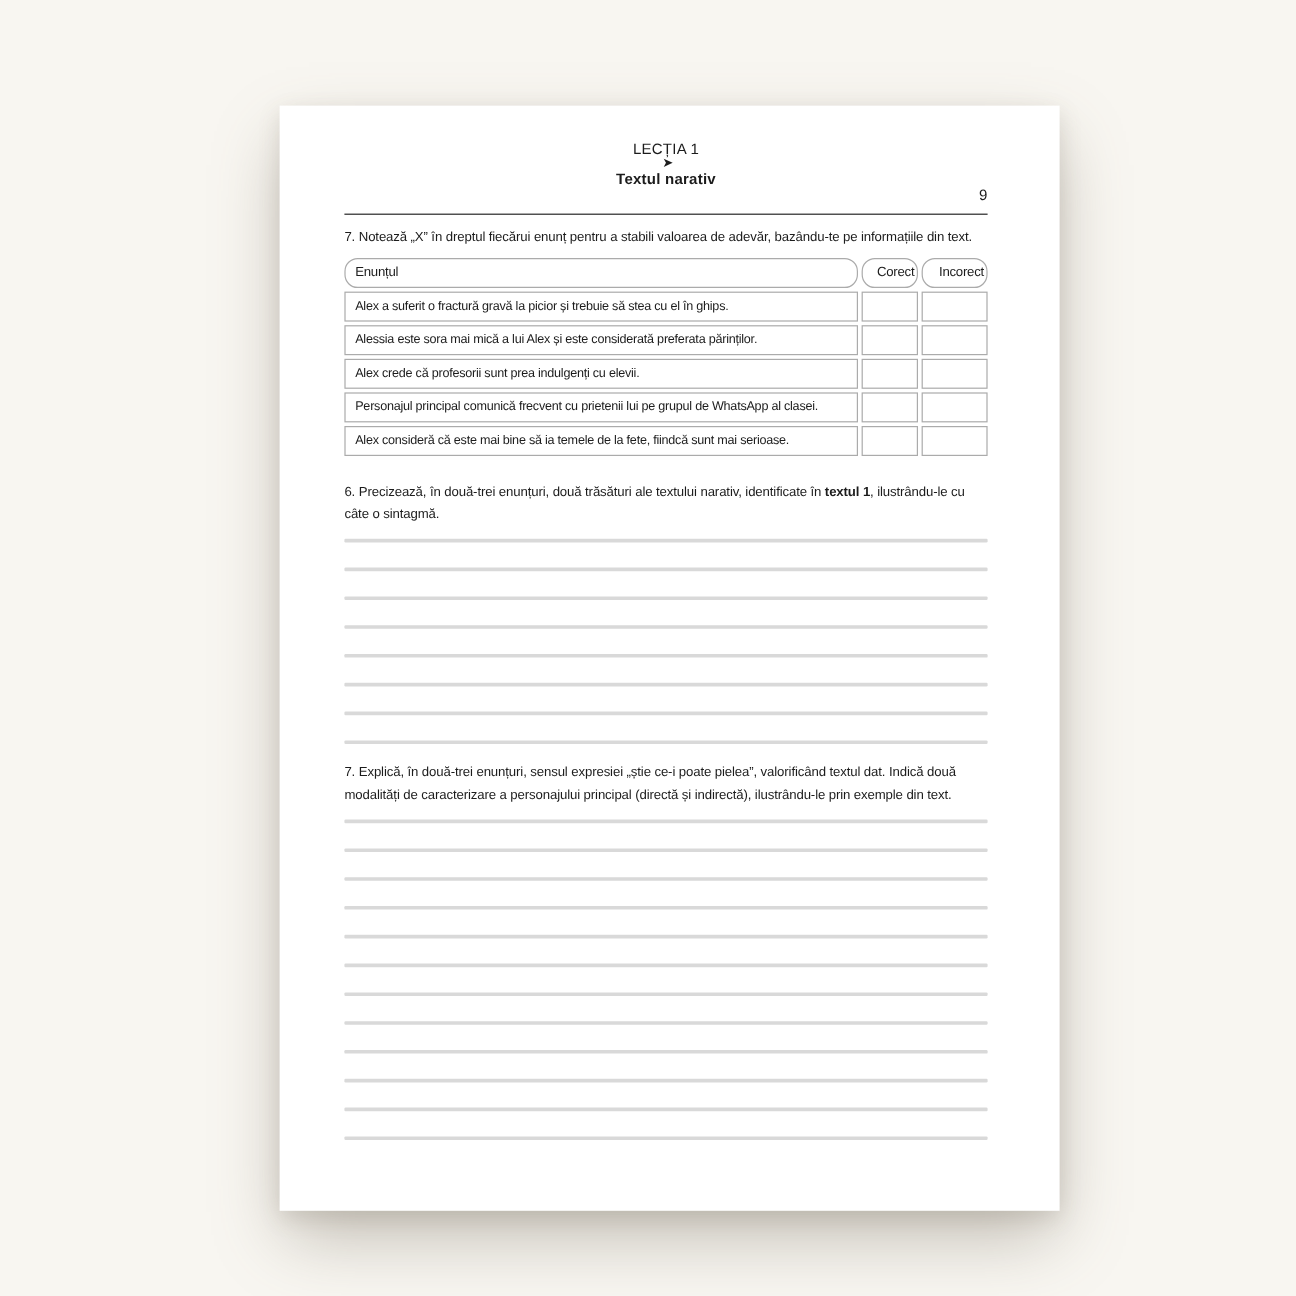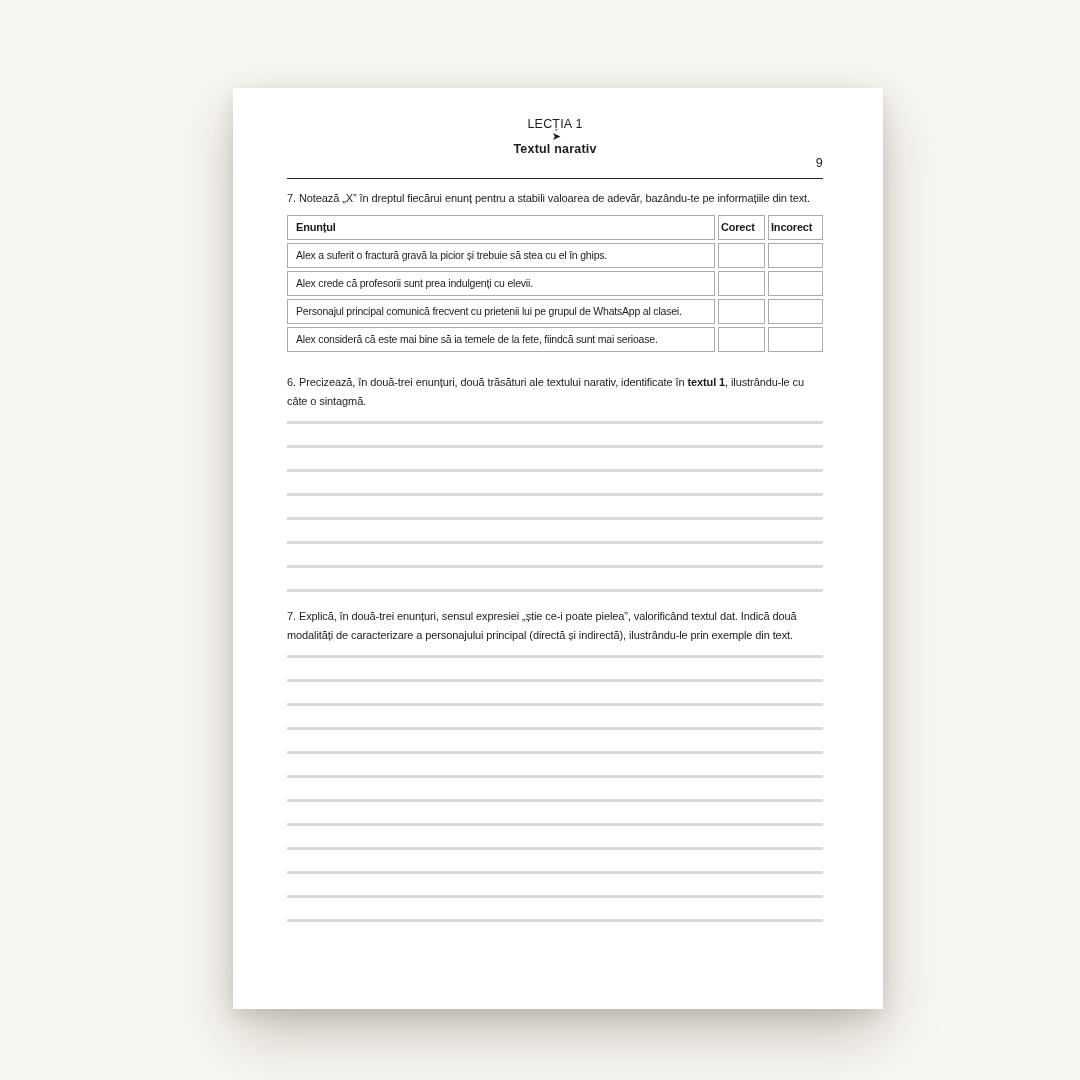--- a/index.html
+++ b/index.html
@@ -69,25 +69,26 @@
     background: #fff;
     padding: 5px 8px;
     font-size: 10.5px;
     letter-spacing: -0.2px;
     line-height: 13px;
     white-space: nowrap;
     overflow: hidden;
     height: 25px;
   }
   .ttable th {
-    font-weight: bold;
+    font-weight: normal;
     font-size: 11px;
     text-align: left;
+    border-radius: 11px;
   }
-  .ttable th.c-small { text-align: left; padding: 1px 2px; }
+  .ttable th.c-small { text-align: right; padding: 1px 2px; }
   .col-corect { width: 47px; }
   .col-incorect { width: 55px; }
   .lines {
     margin-top: 10px;
     display: flex;
     flex-direction: column;
     gap: 21px;
   }
   .wline {
     height: 3px;
@@ -119,20 +120,25 @@
     <thead>
       <tr>
         <th>Enunțul</th>
         <th class="c-small">Corect</th>
         <th class="c-small">Incorect</th>
       </tr>
     </thead>
     <tbody>
       <tr>
         <td>Alex a suferit o fractură gravă la picior și trebuie să stea cu el în ghips.</td>
+        <td></td>
+        <td></td>
+      </tr>
+      <tr>
+        <td>Alessia este sora mai mică a lui Alex și este considerată preferata părinților.</td>
         <td></td>
         <td></td>
       </tr>
       <tr>
         <td>Alex crede că profesorii sunt prea indulgenți cu elevii.</td>
         <td></td>
         <td></td>
       </tr>
       <tr>
         <td>Personajul principal comunică frecvent cu prietenii lui pe grupul de WhatsApp al clasei.</td>

